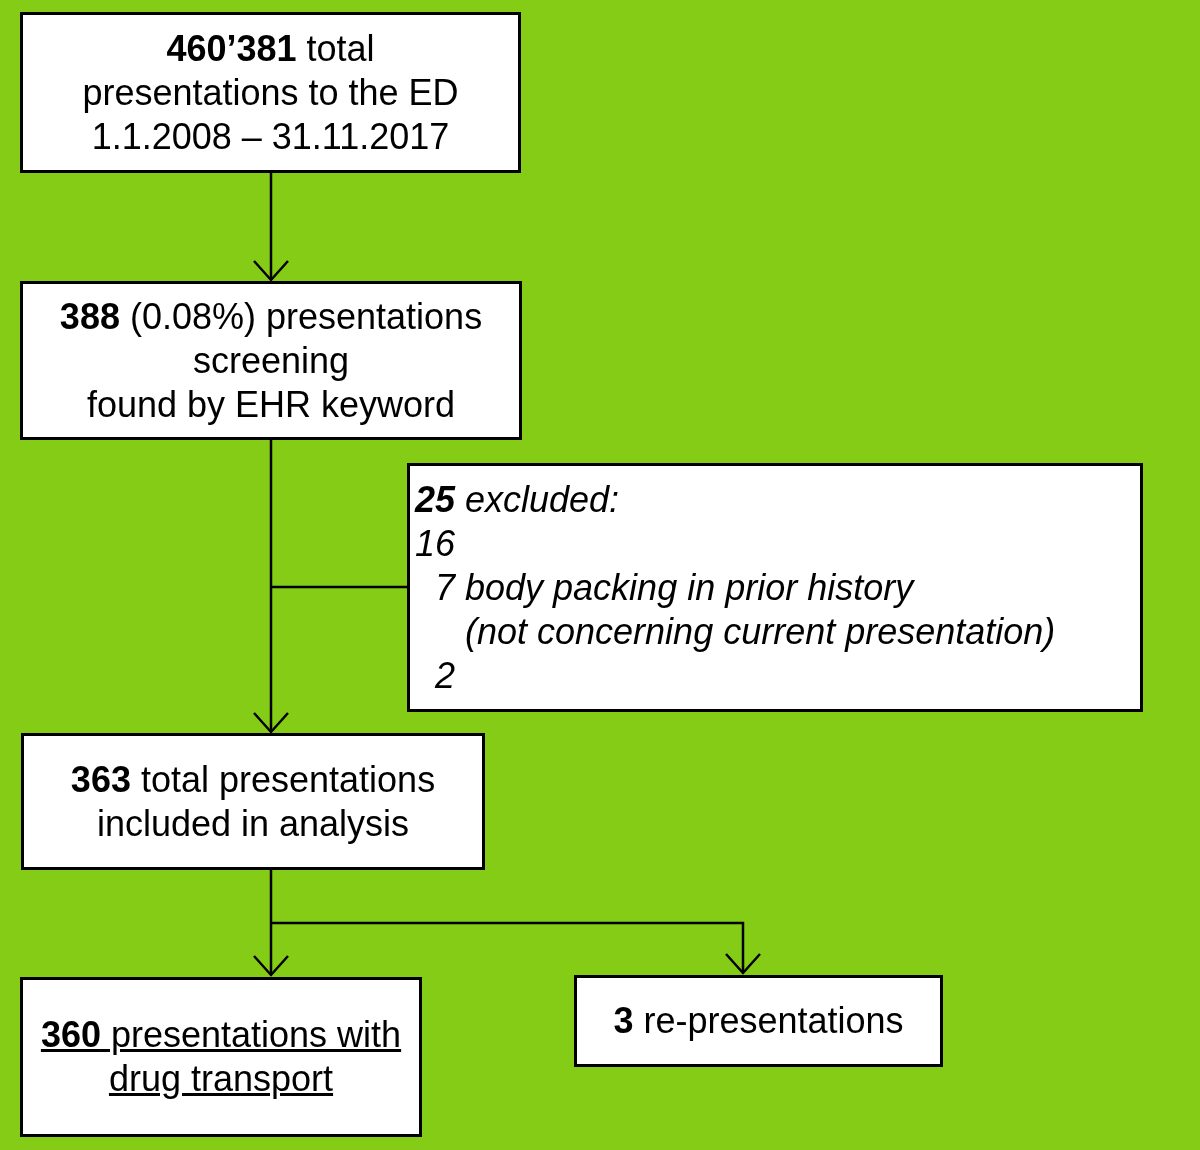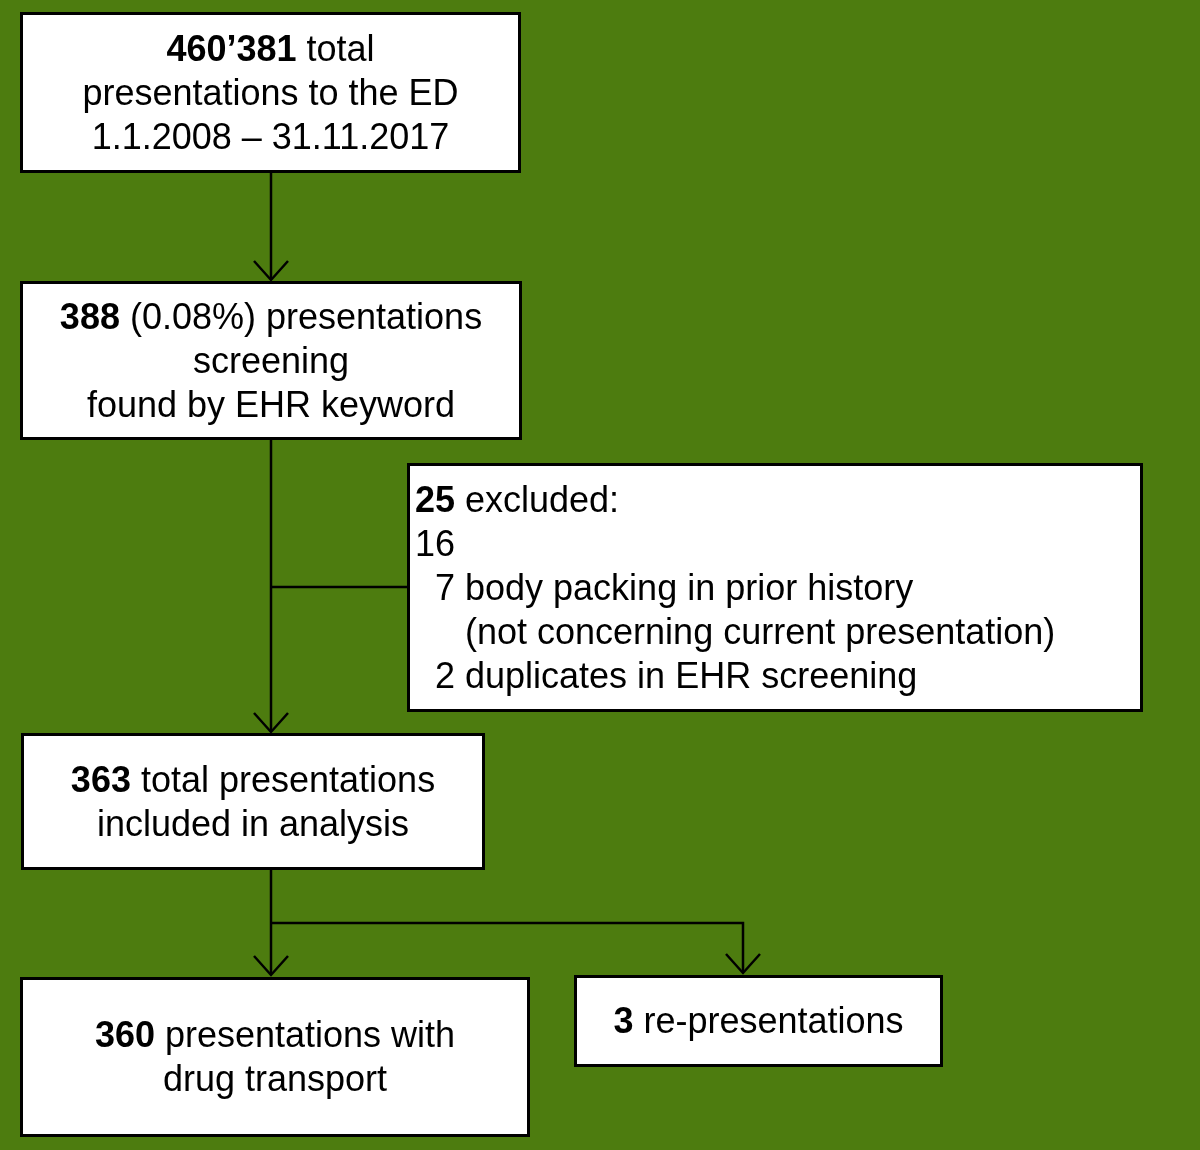--- a/index.html
+++ b/index.html
@@ -1,19 +1,19 @@
 <!DOCTYPE html>
 <html><head>
 <meta charset="utf-8">
 <style>
   html,body{margin:0;padding:0;background:#ffffff;}
   .canvas{
     position:relative;
     width:1200px;height:1150px;
-    background:#4d7c0f;
+    background:#84cc16;
     font-family:"Liberation Sans", sans-serif;
     color:#000000;
     overflow:hidden;
   }
   .connectors{
     position:absolute;left:0;top:0;width:1200px;height:1150px;
     pointer-events:none;
   }
   .box{
     position:absolute;
@@ -27,23 +27,23 @@
     display:flex;
     flex-direction:column;
     justify-content:center;
     align-items:center;
     text-align:center;
   }
   .b{font-weight:bold;}
   
   .box-total      {left:20px;  top:12px;  width:501px; height:161px;}
   .box-keyword    {left:20px;  top:281px; width:502px; height:159px;}
-  .box-excluded   {left:407px; top:463px; width:736px; height:249px; padding:12px 6px 0 3px;}
+  .box-excluded   {left:407px; top:463px; width:736px; height:249px; padding:12px 6px 0 3px;font-style:italic;}
   .box-included   {left:21px;  top:733px; width:464px; height:137px;}
-  .box-suspicion  {left:20px;  top:977px; width:510px; height:160px;}
+  .box-suspicion  {left:20px;  top:977px; width:402px; height:160px;text-decoration:underline;}
   .box-repres     {left:574px; top:975px; width:369px; height:92px;}
   
   .excl-row{display:flex;white-space:nowrap;}
   .excl-num{display:inline-block;width:42px;text-align:right;flex:none;}
   .excl-txt{margin-left:10px;}
 </style>
 </head>
 <body>
 
 <div class="canvas">
@@ -87,21 +87,20 @@
     <div class="excl-row">
       <span class="excl-num">7</span>
       <span class="excl-txt">body packing in prior history</span>
     </div>
     <div class="excl-row">
       <span class="excl-num"></span>
       <span class="excl-txt">(not concerning current presentation)</span>
     </div>
     <div class="excl-row">
       <span class="excl-num">2</span>
-      <span class="excl-txt">duplicates in EHR screening</span>
     </div>
   </div>
 
   <div class="box centered box-included">
     <div><span class="b">363</span><span> total presentations</span></div>
     <div><span>included in analysis</span></div>
   </div>
 
   <div class="box centered box-suspicion">
     <div><span class="b">360</span><span> presentations with</span></div>

